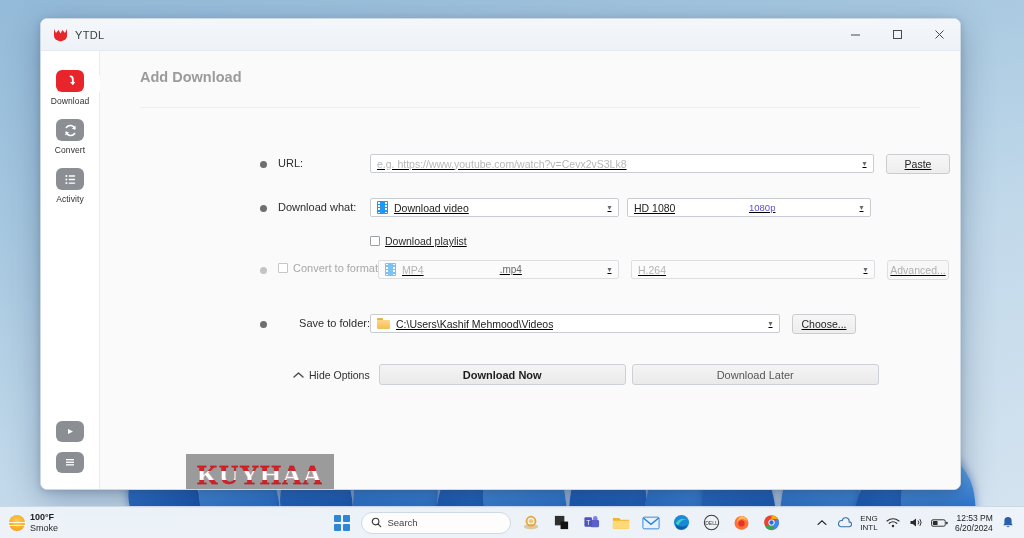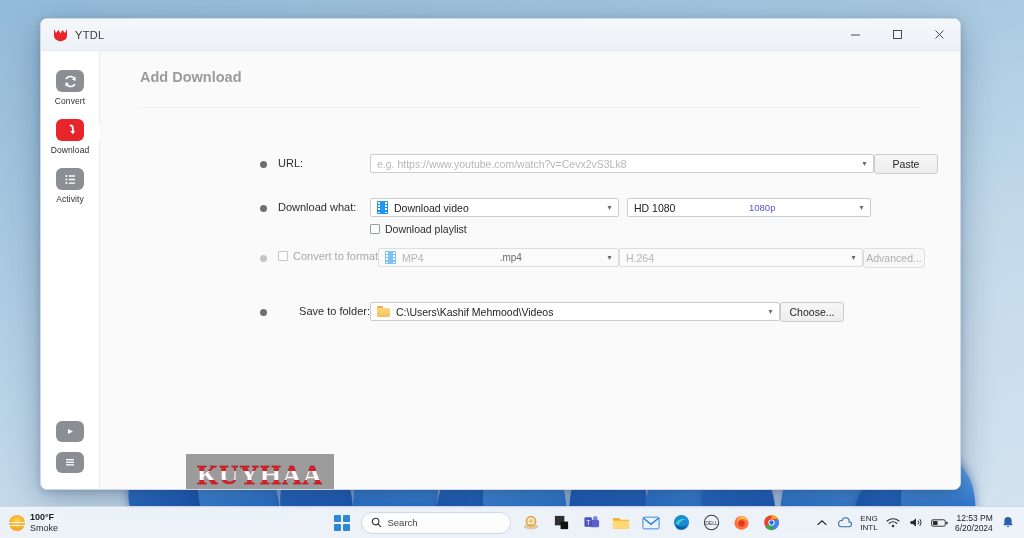--- a/index.html
+++ b/index.html
@@ -127,21 +127,21 @@
   .bullet {
     width: 7px; height: 7px; border-radius: 50%; background: #6f6f6f;
     margin-left: 160px; margin-top: 7px; flex: none;
   }
   .bullet.dim { background: #c4c4c4; }
   .rlabel {
     width: 103px; font-size: 11px; color: #2d2d2d; padding-left: 11px; padding-top: 3px; flex: none;
     white-space: nowrap;
   }
   .rlabel.dim { color: #a8a8a8; }
-  .rfield { display: flex; align-items: flex-start; gap: 0; }
+  .rfield { display: flex; align-items: flex-start; gap: 12px; text-decoration: underline; }
 
   .ctl {
     height: 19px; border: 1px solid #c9ccd1; background: #fff; border-radius: 2px;
     display: flex; align-items: center; font-size: 10.5px; color: #222;
     padding: 0 0 0 6px; position: relative;
   }
   .ctl.dim { background: #fbfbfb; border-color: #dcdee1; color: #b4b4b4; }
   .ctl .caret {
     width: 17px; height: 100%; display: flex; align-items: center; justify-content: center;
     margin-left: auto; color: #6b6b6b; font-size: 8px; flex: none;
@@ -266,40 +266,40 @@
             <line x1="9.5" y1="1.5" x2="1.5" y2="9.5" stroke="currentColor" stroke-width="1"></line>
           </svg>
       </div>
     </div>
   </div>
 
   <div id="body-row">
 
     <div id="sidebar">
 
+      <div class="nav-item active">
+        <span class="nav-ico red">
+          <svg width="15" height="15" viewBox="0 0 16 16">
+            <path d="M8 2.5 Q10.5 2.5 10.5 6 L10.5 9.5" stroke="#fff" stroke-width="2" fill="none" stroke-linecap="round"></path>
+            <path d="M7.6 8.5 L10.5 12 L13 8.6 Z" fill="#fff"></path>
+          </svg>
+        </span>
+        <span class="nav-label">Download</span>
+      </div>
+
       <div class="nav-item">
         <span class="nav-ico">
           <svg width="15" height="15" viewBox="0 0 16 16">
             <path d="M12.5 6.2 A5 5 0 0 0 3.6 4.8" stroke="#fff" stroke-width="1.7" fill="none" stroke-linecap="round"></path>
             <path d="M3.5 9.8 A5 5 0 0 0 12.4 11.2" stroke="#fff" stroke-width="1.7" fill="none" stroke-linecap="round"></path>
             <path d="M13.6 2.6 L13.1 6.8 L9.4 6 Z" fill="#fff"></path>
             <path d="M2.4 13.4 L2.9 9.2 L6.6 10 Z" fill="#fff"></path>
           </svg>
         </span>
         <span class="nav-label">Convert</span>
-      </div>
-
-      <div class="nav-item active">
-        <span class="nav-ico red">
-          <svg width="15" height="15" viewBox="0 0 16 16">
-            <path d="M8 2.5 Q10.5 2.5 10.5 6 L10.5 9.5" stroke="#fff" stroke-width="2" fill="none" stroke-linecap="round"></path>
-            <path d="M7.6 8.5 L10.5 12 L13 8.6 Z" fill="#fff"></path>
-          </svg>
-        </span>
-        <span class="nav-label">Download</span>
       </div>
 
       <div class="nav-item">
         <span class="nav-ico">
           <svg width="15" height="15" viewBox="0 0 16 16">
             <circle cx="3.6" cy="4.2" r="1.1" fill="#fff"></circle>
               <rect x="6" y="3.5" width="7" height="1.5" rx=".7" fill="#fff"></rect>
             <circle cx="3.6" cy="8" r="1.1" fill="#fff"></circle>
               <rect x="6" y="7.3" width="7" height="1.5" rx=".7" fill="#fff"></rect>
             <circle cx="3.6" cy="11.8" r="1.1" fill="#fff"></circle>
@@ -395,20 +395,30 @@
           <span class="rfield">
             <span class="ctl" style="width:410px;">
               <span class="folder-ico"></span>
               <span class="value">C:\Users\Kashif Mehmood\Videos</span>
               <span class="caret">▾</span>
             </span>
             <span class="btn" style="width:64px;">Choose...</span>
           </span>
         </div>
 
+        <div class="actions">
+          <span class="hide-opt">
+            <svg width="11" height="8" viewBox="0 0 11 8">
+              <path d="M1 6 L5.5 2 L10 6" stroke="#4a4a4a" stroke-width="1.4" fill="none" stroke-linecap="round" stroke-linejoin="round"></path>
+            </svg>
+            <span>Hide Options</span>
+          </span>
+          <span class="big-btn primary" style="width:247px; margin-left:9px;">Download Now</span>
+          <span class="big-btn later" style="width:247px; margin-left:6px;">Download Later</span>
+        </div>
       </div>
 
       <div id="watermark">
         <span class="wm-main">KUYHAA</span>
         <span class="wm-sub"><span class="r">KUY</span><span class="w">HAA</span><span class="r">.ID</span></span>
       </div>
 
     </div>
   </div>
 </div>

